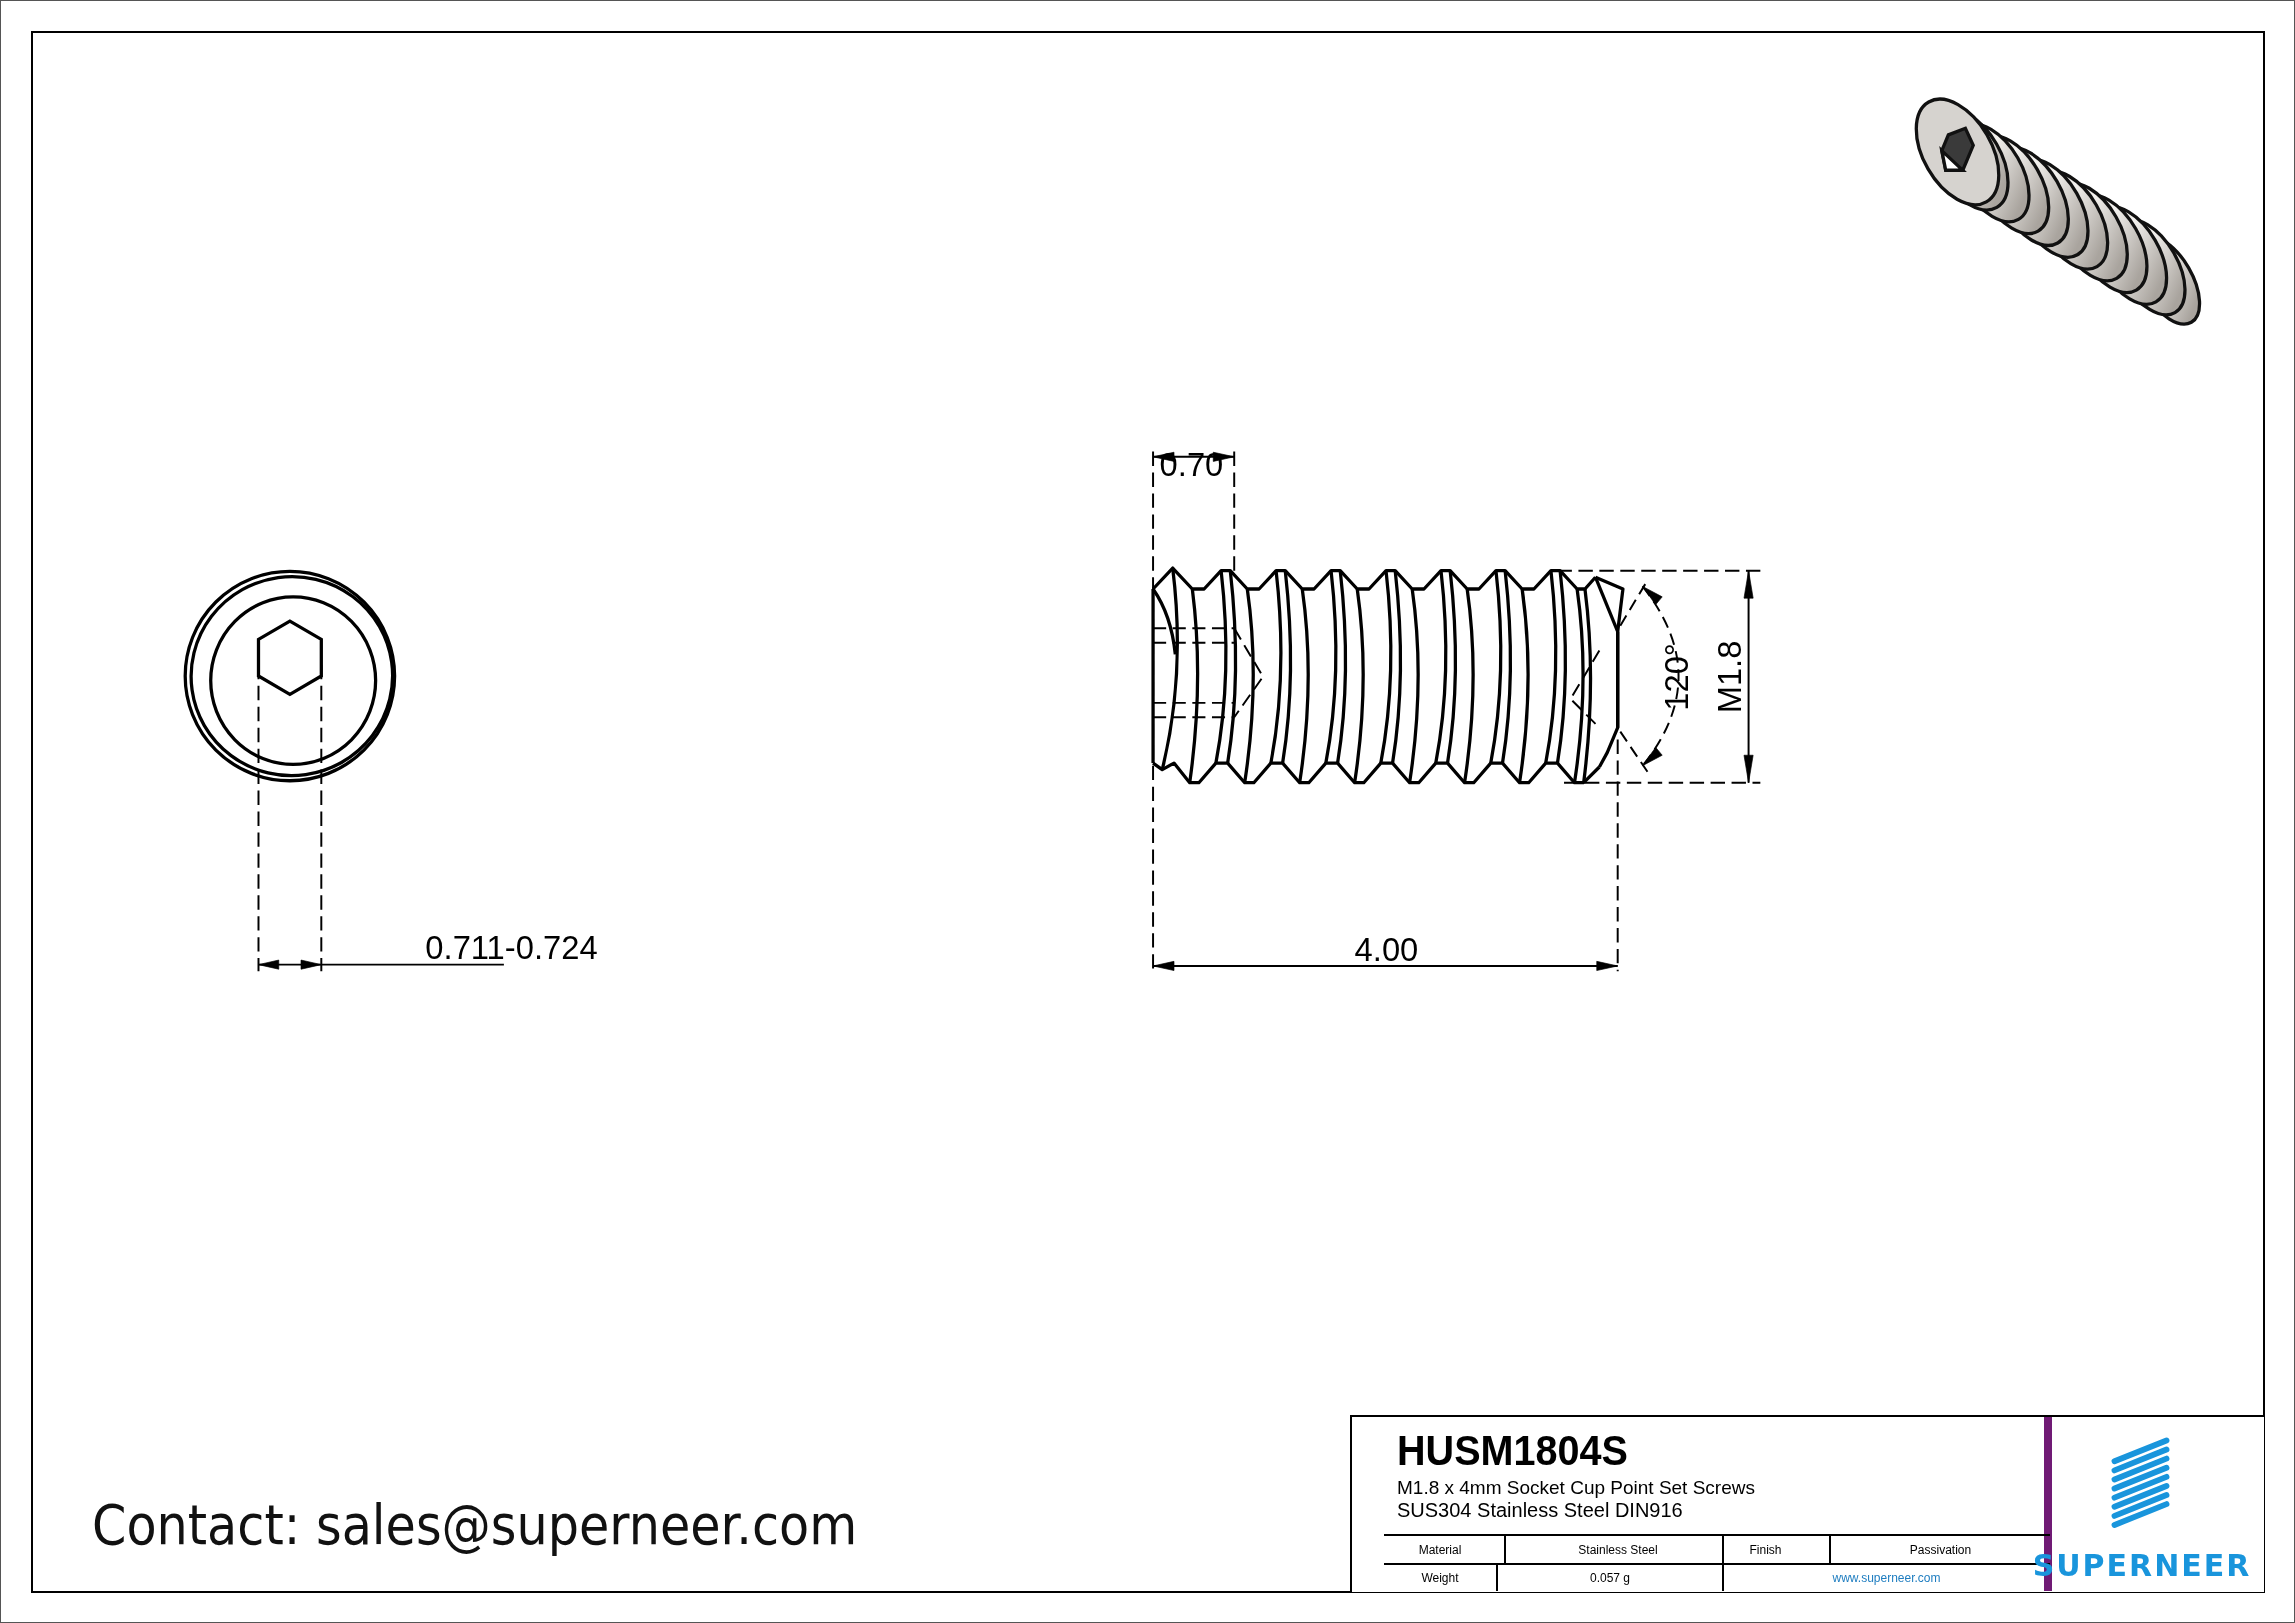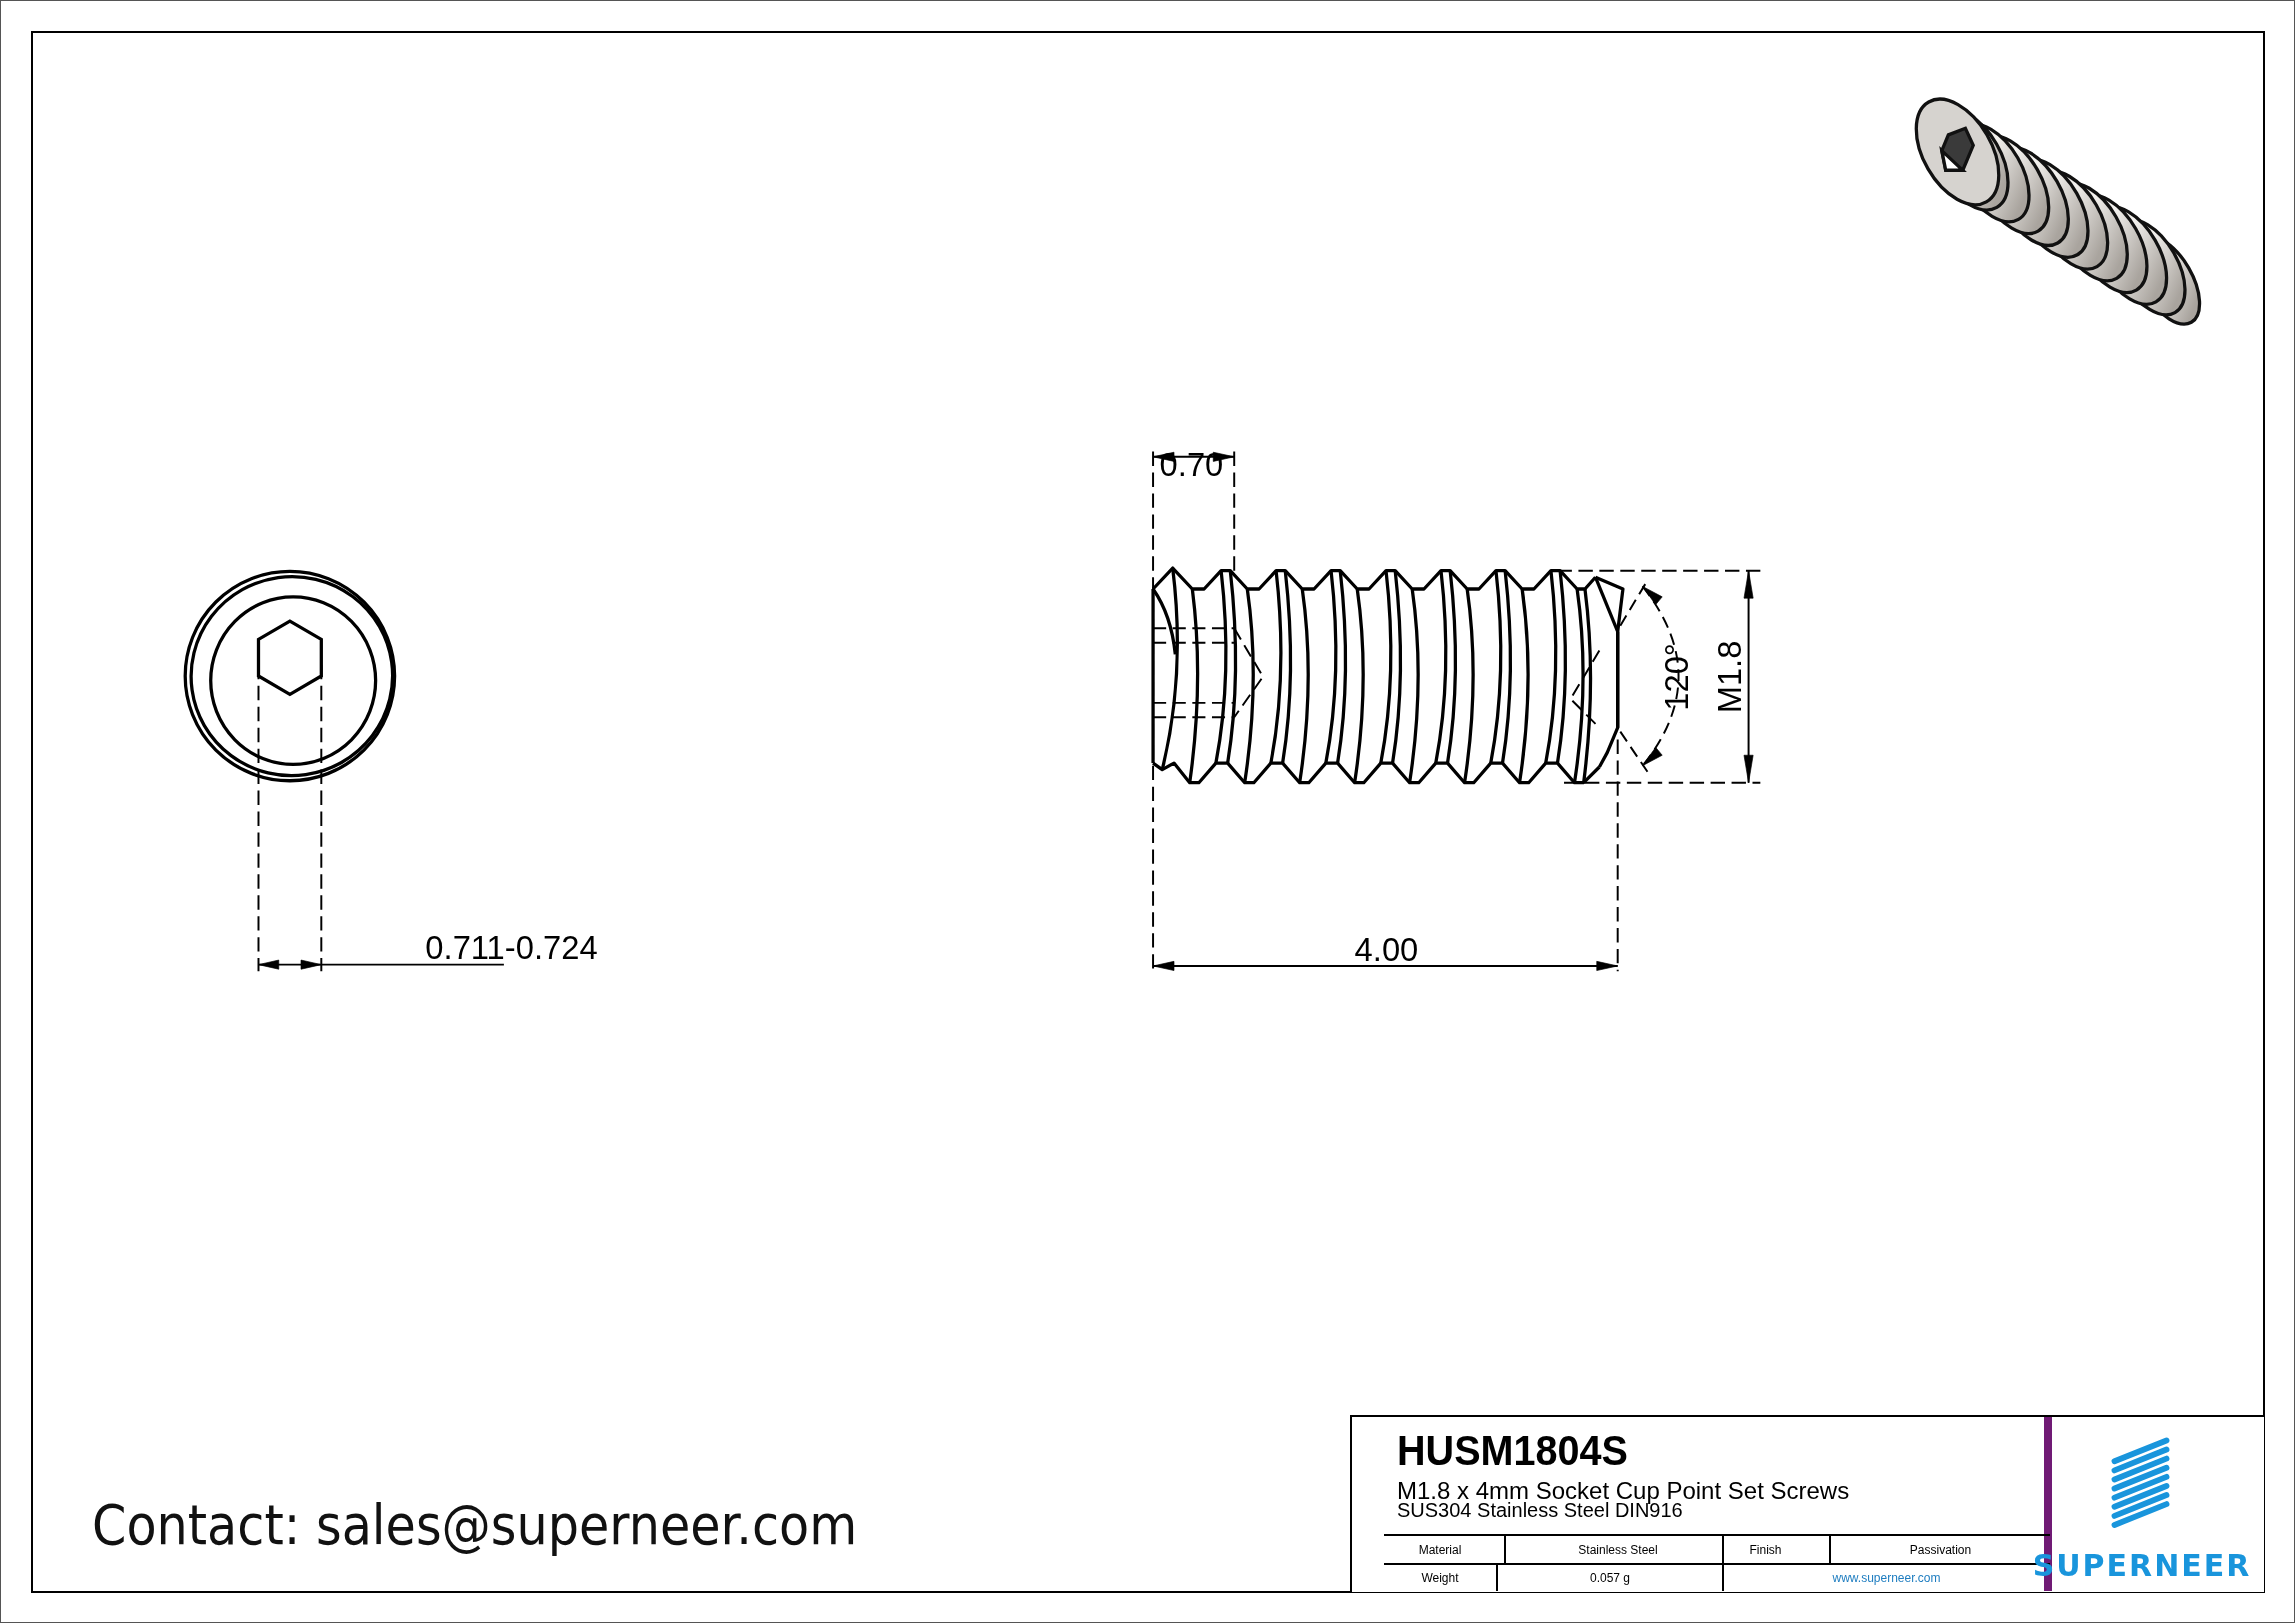--- a/index.html
+++ b/index.html
@@ -5,21 +5,21 @@
   html, body { margin:0; padding:0; background:#ffffff; }
   body { width:2295px; height:1623px; position:relative; overflow:hidden; font-family:"Liberation Sans", sans-serif; }
   .sheet-outer { position:absolute; left:0; top:0; width:2293px; height:1621px; border:1.3px solid #555; }
   .sheet-inner { position:absolute; left:31px; top:31px; width:2230px; height:1558px; border:2px solid #000; box-sizing:content-box; }
   svg.drawing { position:absolute; left:0; top:0; width:2295px; height:1623px; }
   .dim-text { font-family:"Liberation Sans", sans-serif; font-size:50px; fill:#000; }
   .contact { position:absolute; left:92px; top:1492px; font-family:"DejaVu Sans", sans-serif; font-size:56px; color:#111; letter-spacing:0px; transform:scaleX(0.88); transform-origin:left top; white-space:nowrap; }
   .title-block { position:absolute; left:1350px; top:1415px; width:914px; height:177px; border-top:2.6px solid #000; border-left:2.6px solid #000; box-sizing:border-box; background:#fff; }
   .tb-main { position:absolute; left:0; top:0; width:668px; height:174px; border-right:8px solid #701a75; box-sizing:border-box;margin-left:32px; }
   .tb-part { position:absolute; left:13px; top:9.2px; font-size:43px; font-weight:bold; color:#000; transform:scaleX(0.92); transform-origin:left top; white-space:nowrap; }
-  .tb-desc1 { position:absolute; left:13px; top:60px; font-size:24px; color:#000; white-space:nowrap; }
+  .tb-desc1 { position:absolute; left:13px; top:60px; font-size:19px; color:#000; white-space:nowrap; }
   .tb-desc2 { position:absolute; left:13px; top:82px; font-size:20px; color:#000; white-space:nowrap; }
   .tb-table { position:absolute; left:0; top:117px; width:666px; height:58px; border-top:2.6px solid #000; box-sizing:border-box; }
   .tb-row { position:absolute; left:0; width:666px; height:27.5px; }
   .tb-row.r1 { top:0; border-bottom:2.6px solid #000; box-sizing:border-box; height:29px; }
   .tb-row.r2 { top:29px; height:26px; }
   .cell { position:absolute; top:0; height:100%; display:flex; align-items:center; justify-content:center; font-size:12px; color:#000; box-sizing:border-box; white-space:nowrap; }
   .cell.bl { border-left:2px solid #000; }
   .cell.link { color:#1e7dc0; }
   .tb-logo { position:absolute; left:668px; top:0; width:244px; height:174px; }
   .logo-text { position:absolute; left:0; width:100%; top:131px; text-align:center; font-family:"DejaVu Sans", sans-serif; font-weight:bold; font-size:30px; color:#1995dc; letter-spacing:2px; }

